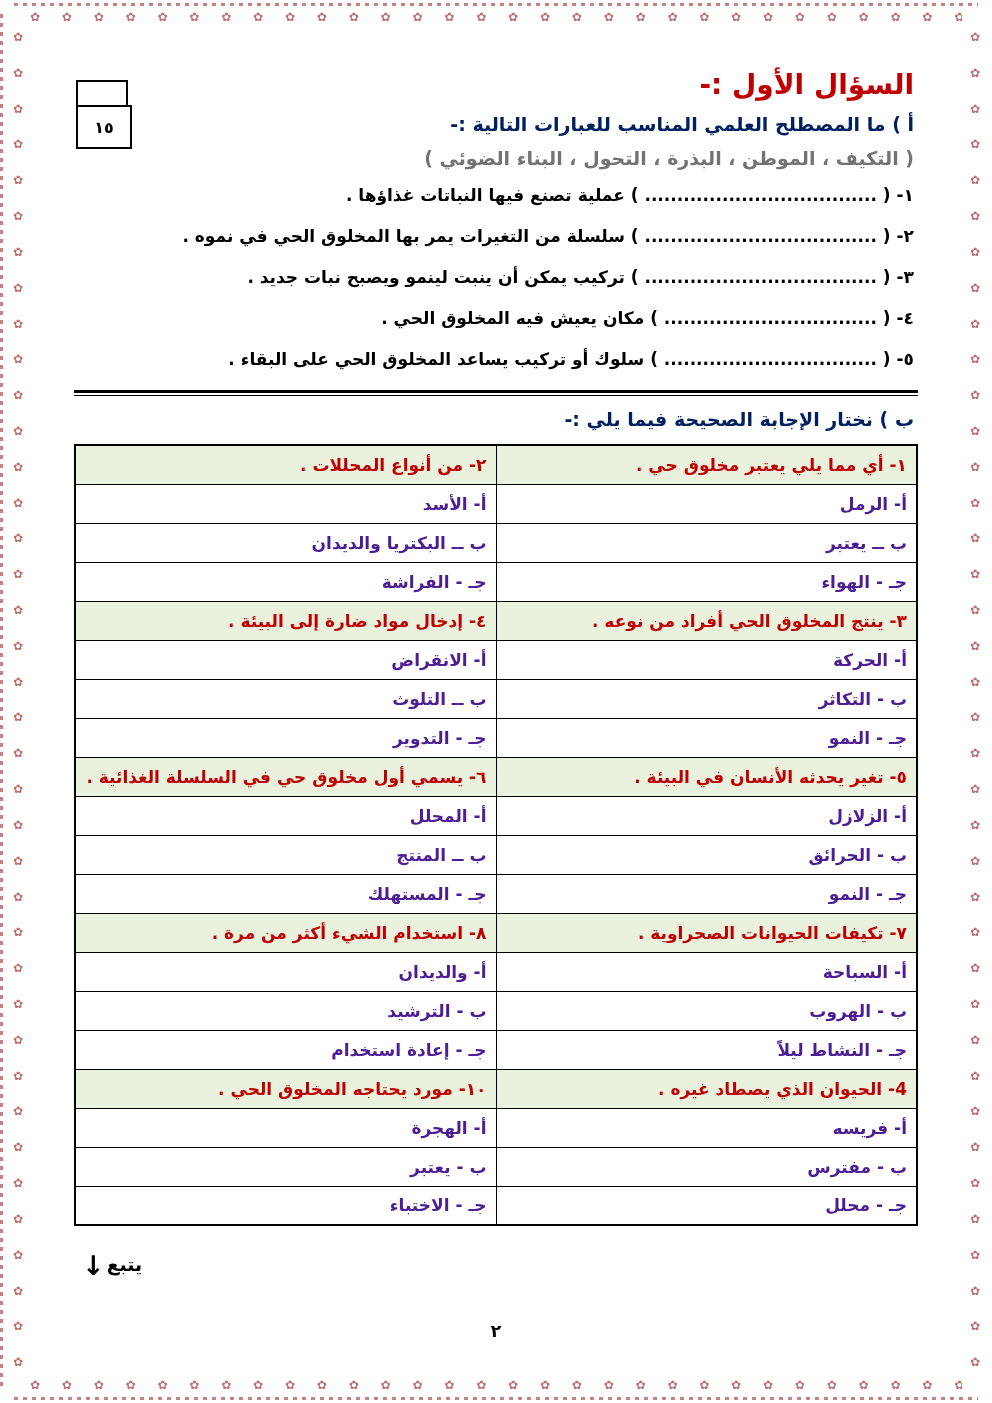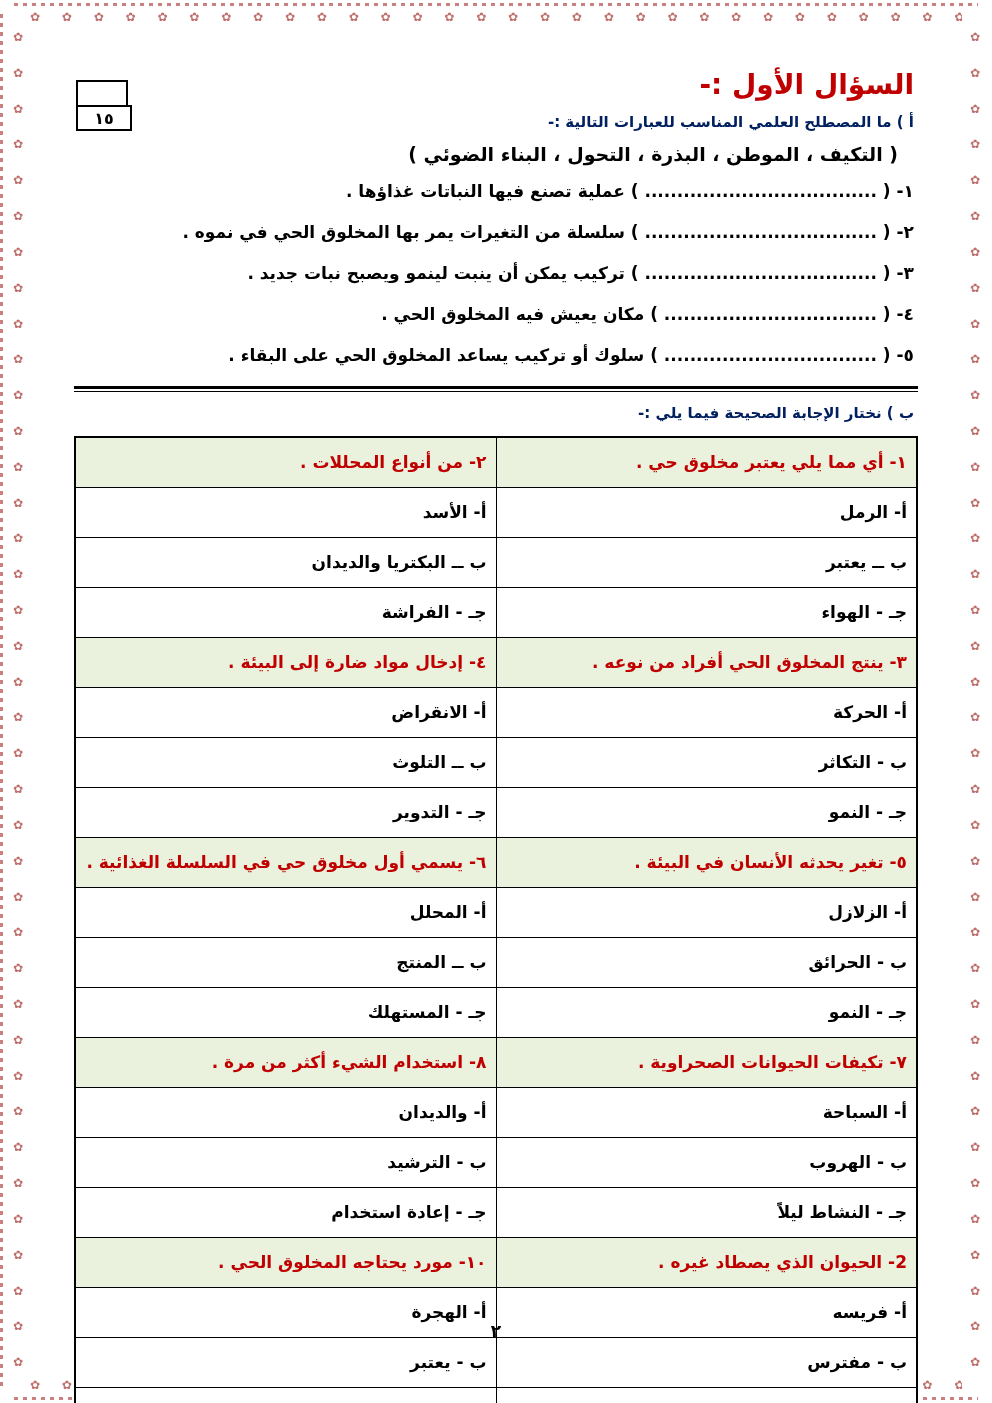--- a/index.html
+++ b/index.html
@@ -18,40 +18,40 @@
     letter-spacing:9px; white-space:nowrap; overflow:hidden; font-weight:normal;
   }
   .orn-top    { top:9px;    left:30px; right:30px; height:17px; }
   .orn-bottom { bottom:9px; left:30px; right:30px; height:17px; }
   .orn-left   { left:9px;  top:30px; bottom:30px; width:17px; writing-mode:vertical-rl; }
   .orn-right  { right:9px; top:30px; bottom:30px; width:17px; writing-mode:vertical-rl; }
 
   
   .score-box { position:absolute; left:76px; top:80px; }
   .score-cell { width:52px; height:27px; border:2px solid #000; background:#fff; }
-  .score-cell.value { width:56px; height:26px; border-top:2px solid #000; margin-top:-2px;
+  .score-cell.value { width:56px; height:44px; border-top:2px solid #000; margin-top:-2px;
     display:flex; align-items:center; justify-content:center; font-size:16px; color:#000; }
 
   
   .content { position:absolute; top:68px; left:74px; right:74px; direction:rtl; text-align:right; }
   .title-red  { color:#c00000; font-size:28px; margin:0 4px 12px 0; }
-  .title-blue { color:#002060; font-size:15px; margin:0 4px 12px 0; }
-  .word-bank  { color:#000000; font-size:19px; margin:0 20px 16px 0; }
+  .title-blue { color:#002060; font-size:19px; margin:0 4px 12px 0; }
+  .word-bank  { color:#737373; font-size:19px; margin:0 4px 16px 0; }
   .items { margin:4px 4px 0 0; }
   .item-line { color:#000; font-size:17px; margin-bottom:21px; }
   .divider { border-top:3px solid #000; border-bottom:1px solid #000; height:6px; margin:2px 0 12px 0; }
 
   
   table.mcq { width:100%; border-collapse:collapse; direction:rtl; table-layout:fixed; margin-top:14px; border:2px solid #000; }
   table.mcq td {
-    border:1px solid #000; height:50px; padding:0 9px 0 4px;
+    border:1px solid #000; height:39px; padding:0 9px 0 4px;
     font-size:17px; vertical-align:middle; text-align:right; overflow:hidden; white-space:nowrap;
   }
   td.q-header { background:#eaf1dd; color:#c00000; }
-  td.q-option { background:#fff; color:#000000; }
+  td.q-option { background:#fff; color:#4c1d95; }
 
   
   .continue { direction:rtl; text-align:left; margin:24px 0 0 8px; font-size:19px; color:#000; }
   .continue .arrow { font-size:27px; vertical-align:-4px; margin-right:2px; }
   .page-number { position:absolute; bottom:62px; left:0; right:0; text-align:center; font-size:17px; color:#000; }
 </style>
 </head>
 <body>
 
 <div class="edge-line edge-top"></div>
@@ -148,21 +148,21 @@
         </tr>
         <tr>
           <td class="q-option">ب - الهروب</td>
           <td class="q-option">ب - الترشيد</td>
         </tr>
         <tr>
           <td class="q-option">جـ - النشاط ليلاً</td>
           <td class="q-option">جـ - إعادة استخدام</td>
         </tr>
         <tr>
-          <td class="q-header">2- الحيوان الذي يصطاد غيره .</td>
+          <td class="q-header">4- الحيوان الذي يصطاد غيره .</td>
           <td class="q-header">١٠- مورد يحتاجه المخلوق الحي .</td>
         </tr>
         <tr>
           <td class="q-option">أ- فريسه</td>
           <td class="q-option">أ- الهجرة</td>
         </tr>
         <tr>
           <td class="q-option">ب - مفترس</td>
           <td class="q-option">ب - يعتبر</td>
         </tr>

